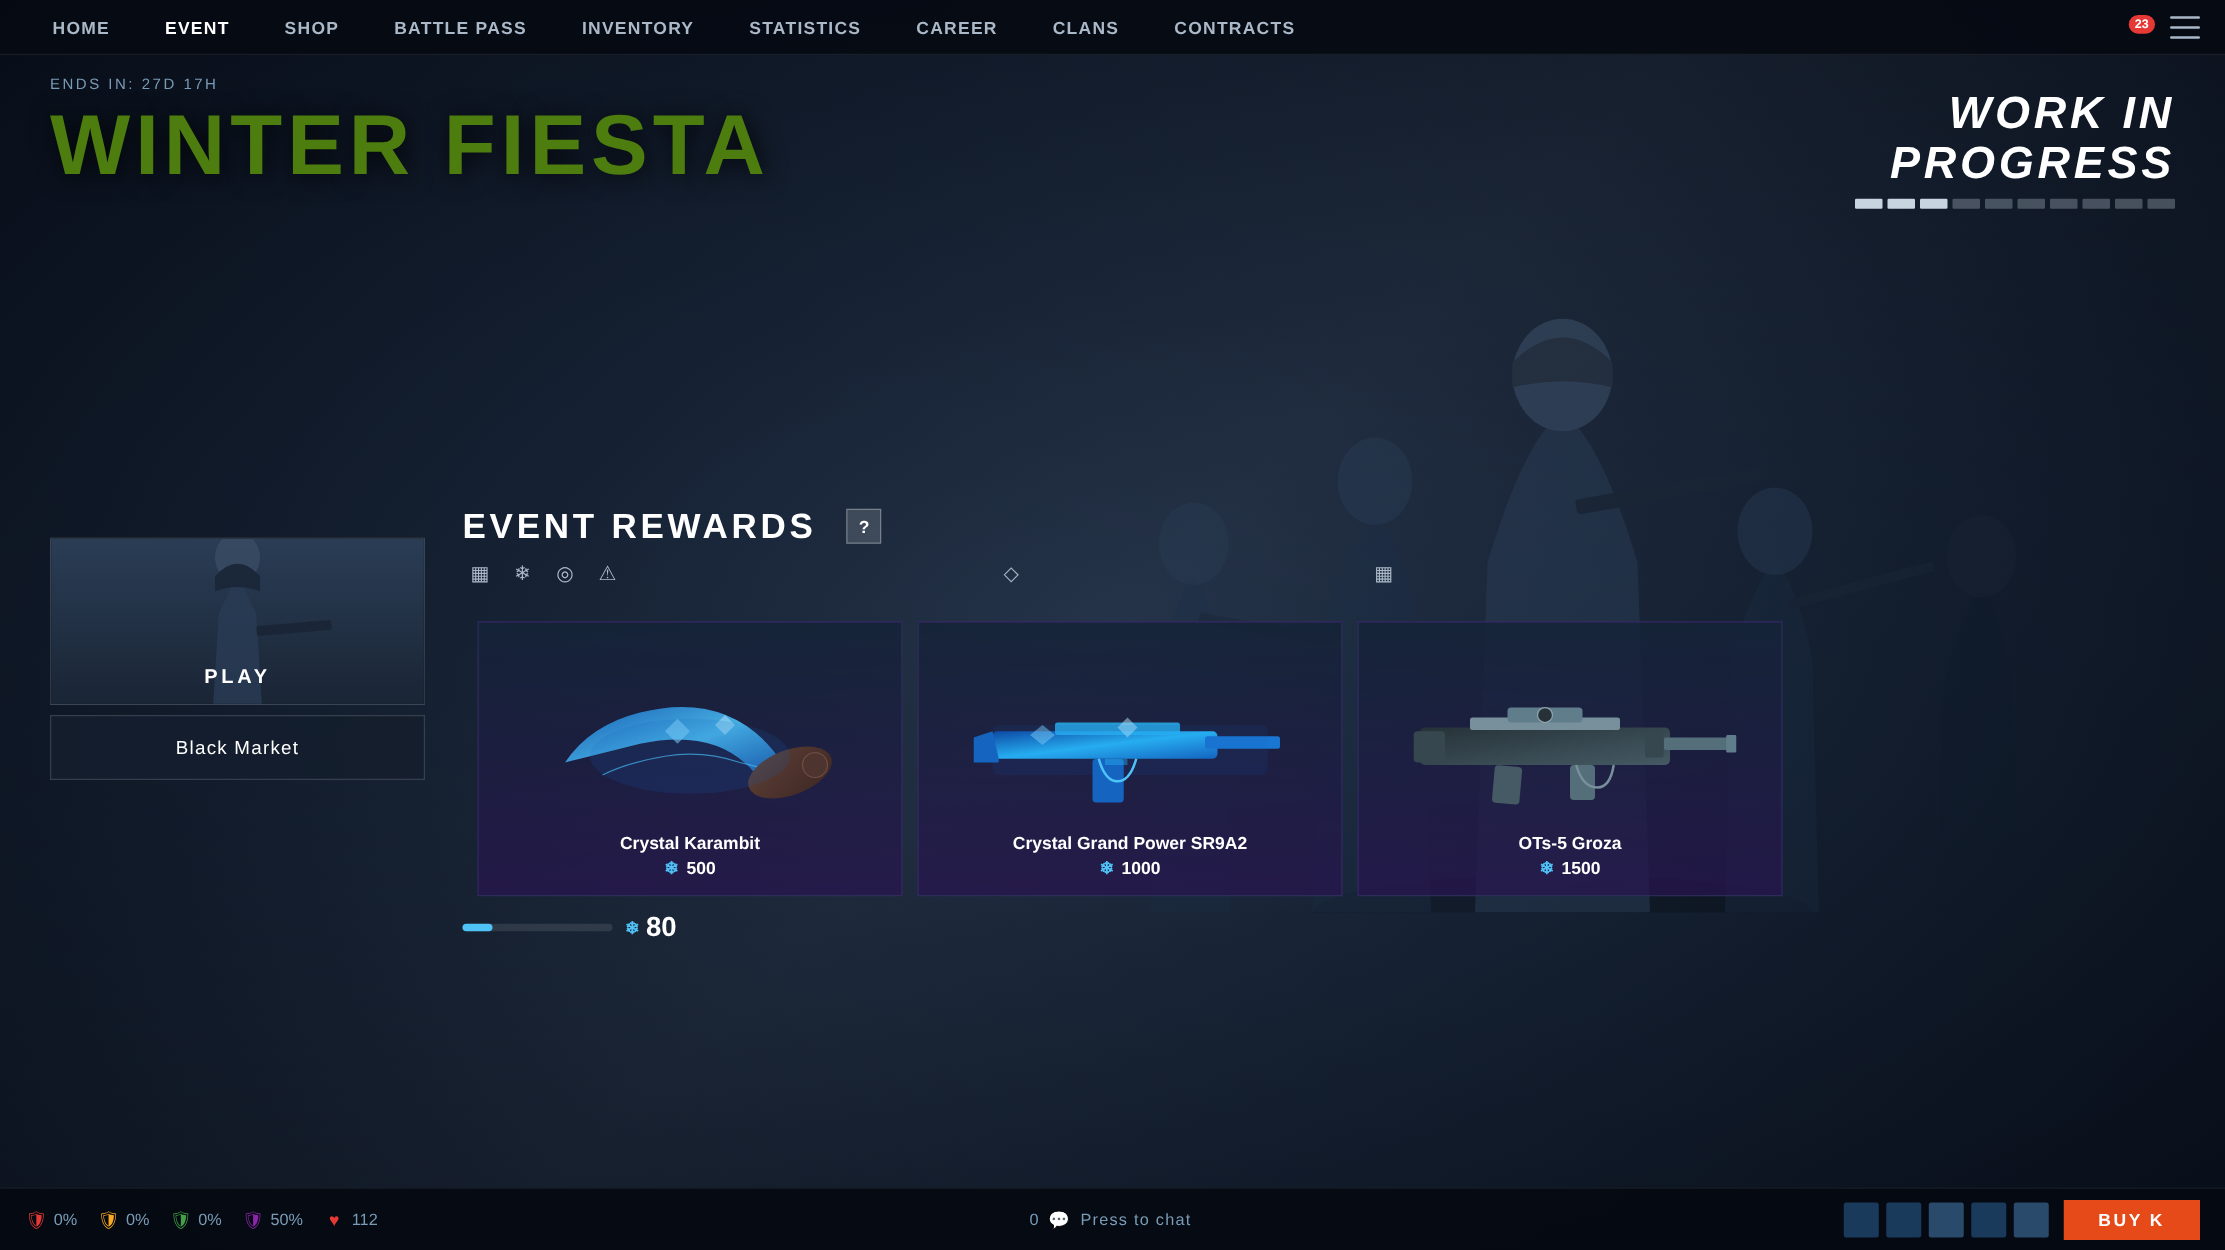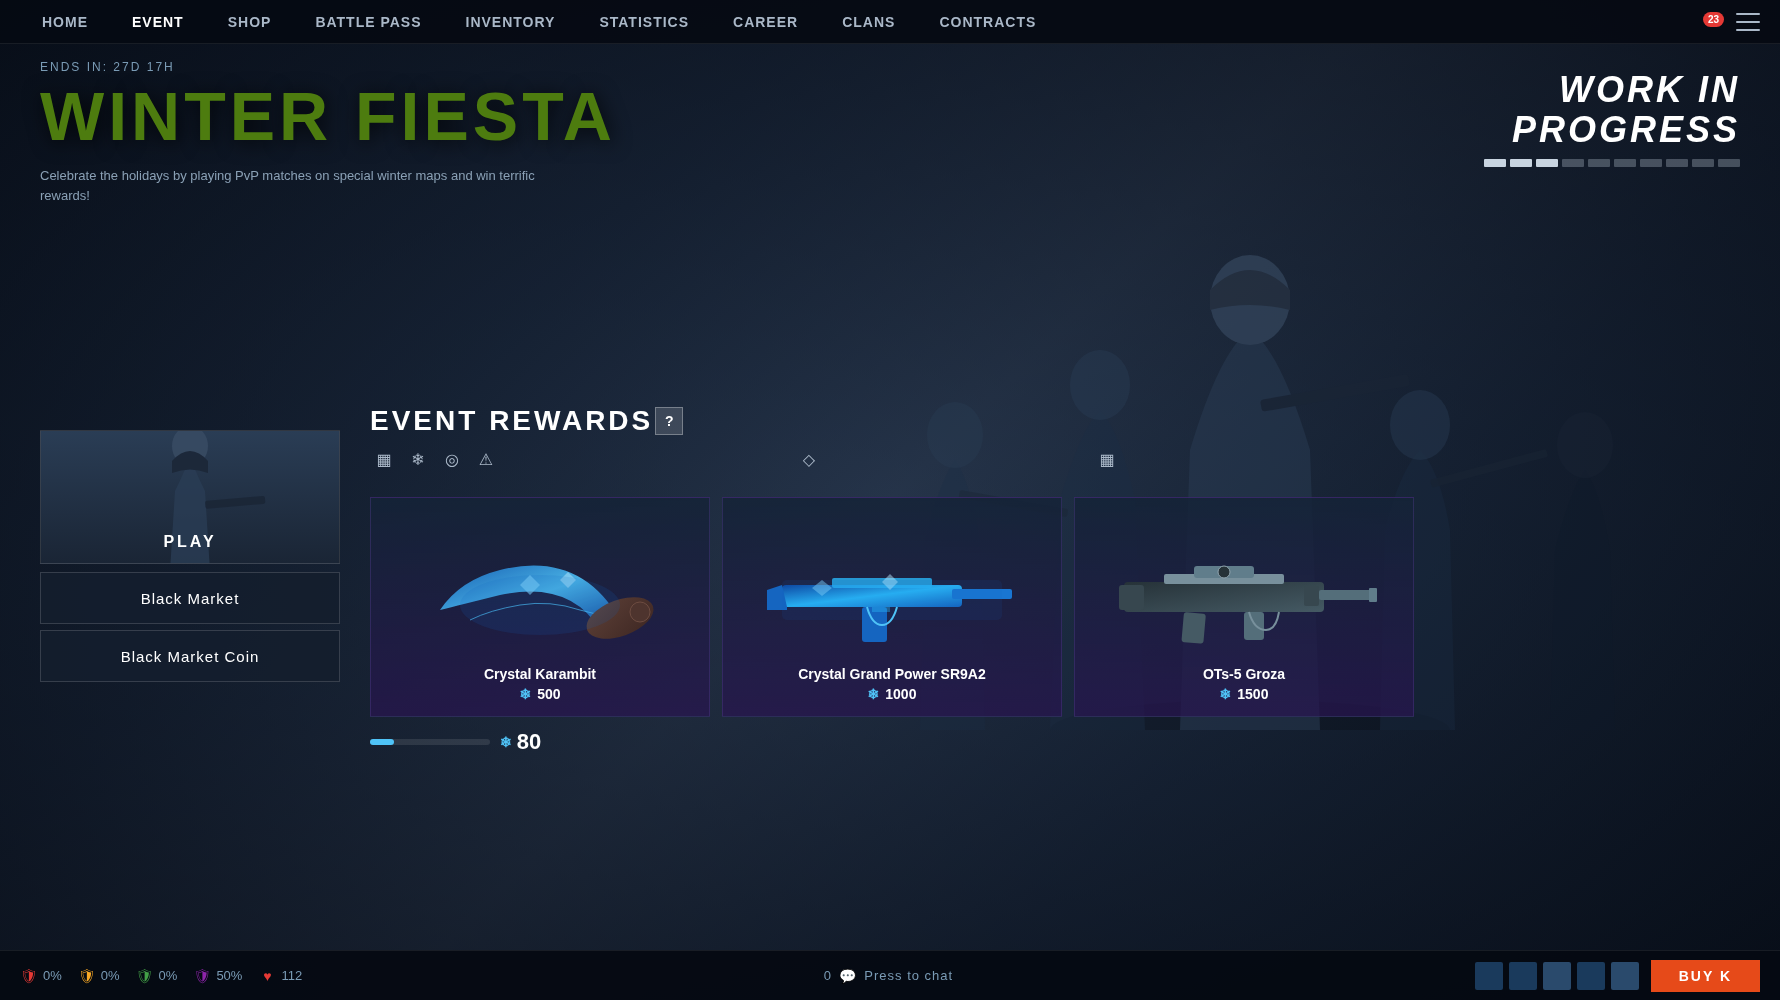--- a/index.html
+++ b/index.html
@@ -233,21 +233,21 @@
     .rewards-section {
       position: absolute;
       left: 370px;
       top: 405px;
       right: 20px;
       z-index: 10;
     }
     .rewards-title {
       display: flex;
       align-items: center;
-      gap: 2px;
+      gap: 24px;
       margin-bottom: 8px;
     }
     .rewards-title-text {
       font-size: 28px;
       font-weight: 900;
       letter-spacing: 3px;
       text-transform: uppercase;
       color: #fff;
     }
     .help-icon {
@@ -284,20 +284,21 @@
       justify-content: center;
       font-size: 16px;
       color: #aab8c8;
     }
 
     
     .reward-cards {
       display: flex;
       gap: 0;
       position: relative;
+      margin-left: 12px;
     }
     .reward-card {
       width: 340px;
       min-height: 220px;
       background: linear-gradient(180deg, rgba(20,35,55,0.85) 0%, rgba(40,20,80,0.7) 100%);
       border: 1px solid rgba(80,60,140,0.4);
       position: relative;
       display: flex;
       flex-direction: column;
       align-items: center;
@@ -526,21 +527,20 @@
     </div>
   </div>
 </nav>
 
 <div class="event-header">
   <div class="ends-in">
     <span>ENDS IN:</span>
     <span>27D 17H</span>
   </div>
   <div class="event-title">WINTER FIESTA</div>
-  <div class="event-desc">Celebrate the holidays by playing PvP matches on special winter maps and win terrific rewards!</div>
 </div>
 
 <div class="wip-section">
   <div class="wip-title">WORK IN<br>PROGRESS</div>
   <div class="wip-progress-bar">
     <div class="wip-segment filled"></div>
     <div class="wip-segment filled"></div>
     <div class="wip-segment filled"></div>
     <div class="wip-segment empty"></div>
     <div class="wip-segment empty"></div>
@@ -558,21 +558,20 @@
 
     <svg class="play-card-soldier" viewBox="0 0 180 140" style="opacity:0.8">
       <path d="M70 140 L75 60 Q90 30 90 20 Q90 30 105 60 L110 140Z" fill="#2a3d55"></path>
       <ellipse cx="90" cy="15" rx="18" ry="20" fill="#3a4d65"></ellipse>
       <path d="M72 30 Q90 10 108 30 L108 42 Q90 35 72 42Z" fill="#1a2535"></path>
       <rect x="105" y="70" width="60" height="8" rx="2" fill="#1a2535" transform="rotate(-5 105 70)"></rect>
     </svg>
     <div class="play-label">PLAY</div>
   </div>
   <button class="btn-menu">Black Market</button>
-  <button class="btn-menu">Black Market Coin</button>
 </div>
 
 <div class="rewards-section">
   <div class="rewards-title">
     <span class="rewards-title-text">EVENT REWARDS</span>
     <div class="help-icon">?</div>
   </div>
 
   <div style="display:flex; gap:30px; margin-bottom:10px;">
     <div class="tier-icons">

